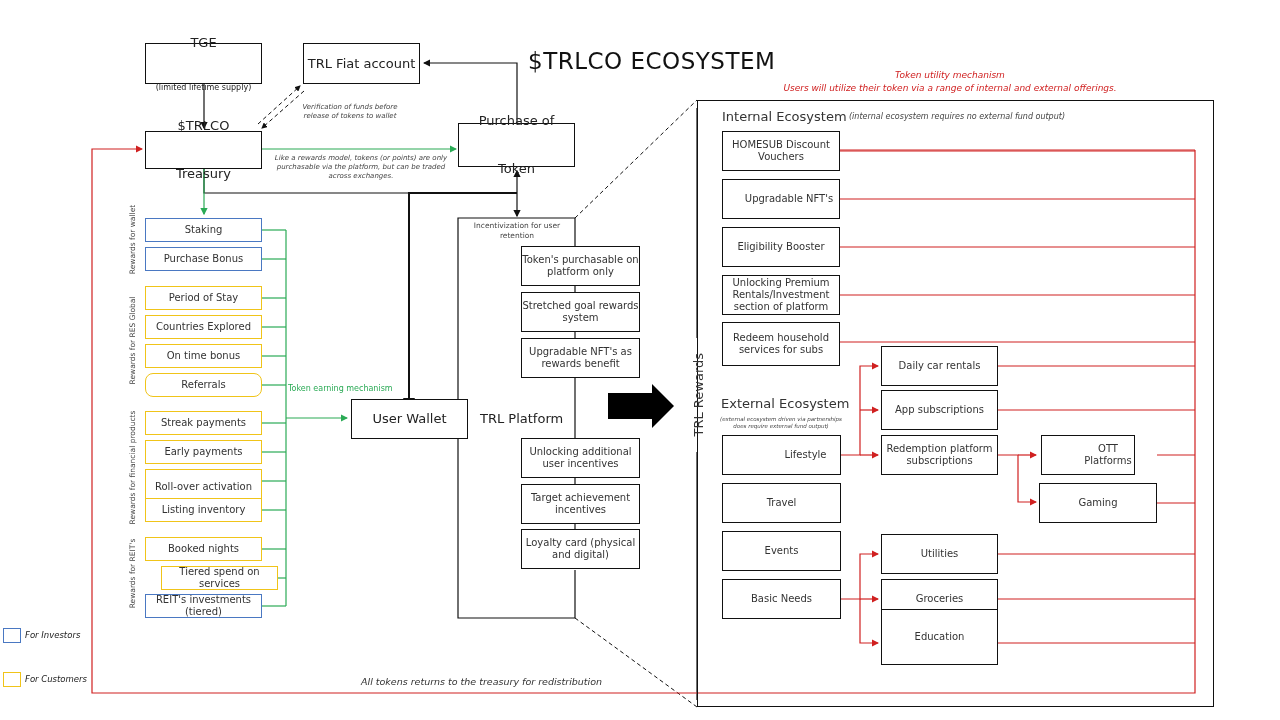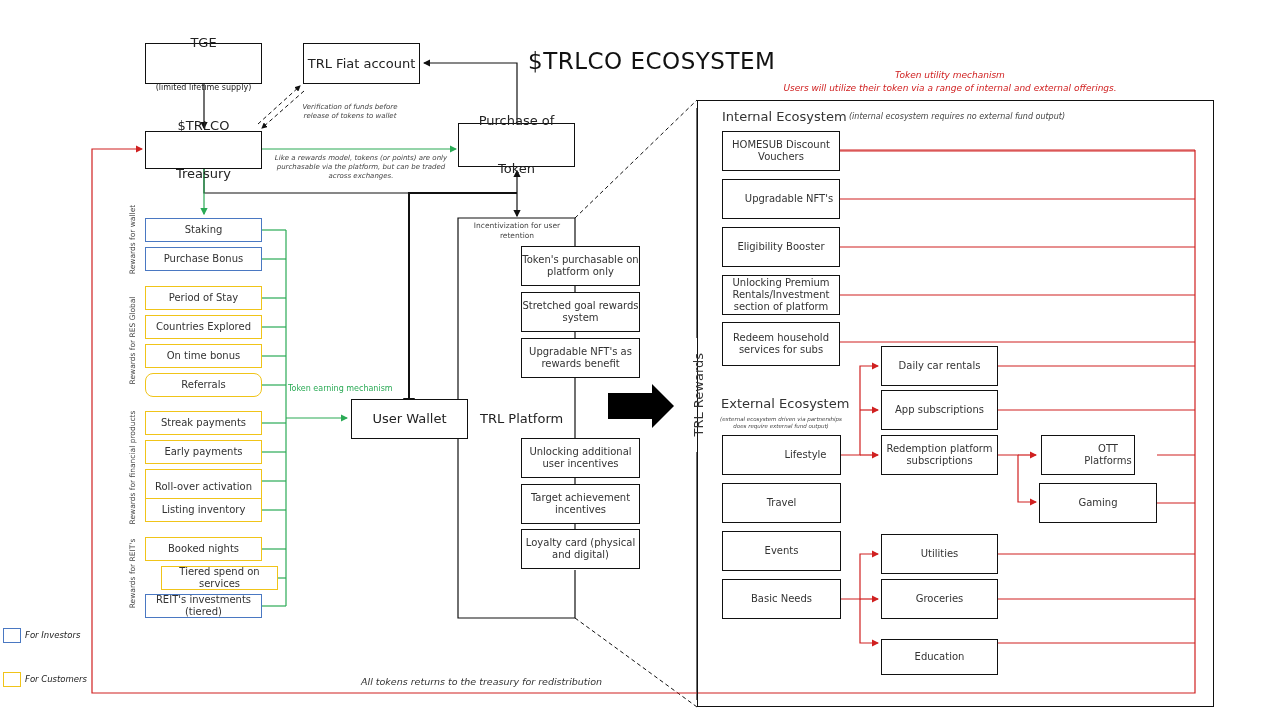--- a/index.html
+++ b/index.html
@@ -267,21 +267,21 @@
     </div>
     <div class="box " style="left: 1039px; top: 483px; width: 118px; height: 40px;">
       <span>Gaming</span>
     </div>
     <div class="box " style="left: 881px; top: 534px; width: 117px; height: 40px;">
       <span>Utilities</span>
     </div>
     <div class="box " style="left: 881px; top: 579px; width: 117px; height: 40px;">
       <span>Groceries</span>
     </div>
-    <div class="box " style="left: 881px; top: 639px; width: 117px; height: 36px;">
+    <div class="box " style="left: 881px; top: 609px; width: 117px; height: 56px;">
       <span>Education</span>
     </div>
   </div>
 
 <div class="lbl" style="left:361px;top:676px;font-size:9.5px;font-style:italic;color:#333;">All tokens returns to the treasury for redistribution</div>
 
 <div class="legend-sw" style="left:3px;top:628px;border:1.5px solid #4a78c2;"></div>
 <div class="legend-txt" style="left:25px;top:630px;">For Investors</div>
 <div class="legend-sw" style="left:3px;top:672px;border:1.5px solid #f0c419;"></div>
 <div class="legend-txt" style="left:25px;top:674px;">For Customers</div>

